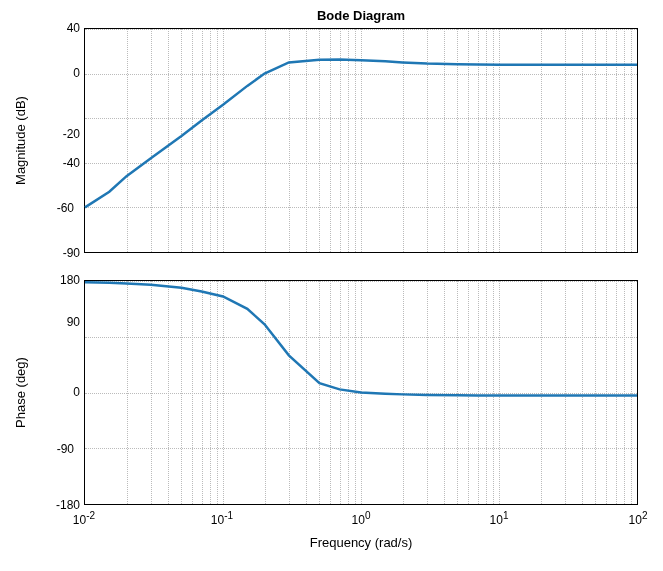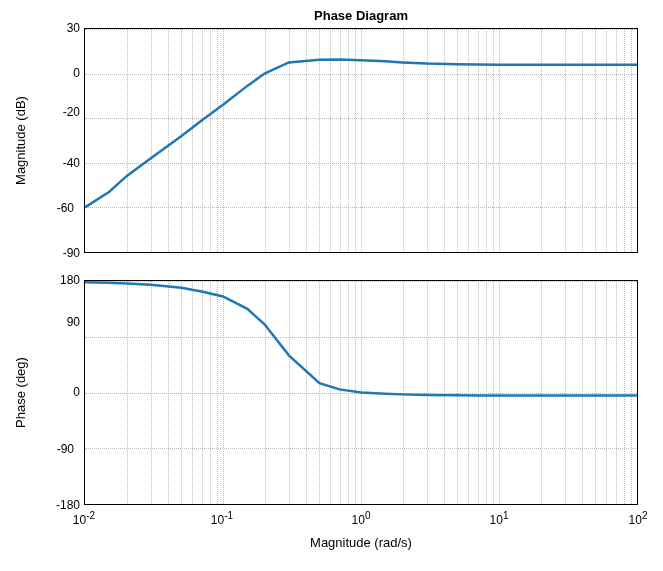--- a/index.html
+++ b/index.html
@@ -11,21 +11,21 @@
 .tick-label-y { position: absolute; font-size: 12px; text-align: right; transform: translateY(-50%); }
 .axis-label-y { position: absolute; font-size: 13px; transform: rotate(-90deg); transform-origin: center; text-align: center; }
 .axis-label-x { position: absolute; font-size: 13px; text-align: center; }
 .title { position: absolute; font-size: 13px; font-weight: bold; text-align: center; }
 svg.curve { position: absolute; top: 0; left: 0; width: 100%; height: 100%; overflow: visible; }
 svg.curve path { fill: none; stroke: #1f77b4; stroke-width: 2.5; }
 </style>
 </head>
 <body>
 
-<div class="title" style="left: 84px; top: 8px; width: 554px;">Phase Diagram</div>
+<div class="title" style="left: 84px; top: 8px; width: 554px;">Bode Diagram</div>
 
 <div class="plot-area" style="left: 84px; top: 28px; width: 554px; height: 225px;">
 
   <div class="grid-line-h" style="top: 0%;"></div>
   <div class="grid-line-h" style="top: 20%;"></div>
   <div class="grid-line-h" style="top: 40%;"></div>
   <div class="grid-line-h" style="top: 60%;"></div>
   <div class="grid-line-h" style="top: 80%;"></div>
 
   <div class="grid-line-v" style="left: 25%;"></div>
@@ -65,23 +65,23 @@
     <div class="grid-line-v" style="left: 92.474%;"></div>
     <div class="grid-line-v" style="left: 94.455%;"></div>
     <div class="grid-line-v" style="left: 96.129%;"></div>
     <div class="grid-line-v" style="left: 97.577%;"></div>
     <div class="grid-line-v" style="left: 98.856%;"></div>
   <svg class="curve" viewBox="0 0 554 225" preserveAspectRatio="none">
     <path id="magPath" d="M0.00 180.00 L24.39 164.25 L41.69 148.50 L66.08 130.50 L96.81 108.00 L117.05 92.25 L138.50 76.50 L162.89 57.38 L180.19 45.00 L204.58 33.75 L235.31 31.05 L255.55 30.83 L277.00 31.50 L301.39 32.63 L318.69 33.75 L343.08 34.88 L373.81 35.55 L394.05 35.78 L415.50 36.00 L439.89 36.00 L457.19 36.00 L481.58 36.00 L512.31 36.00 L532.55 36.00 L554.00 36.00 "></path>
   </svg>
 </div>
 
-<div class="tick-label-y" style="left: 50px; top: 28px; width: 30px;">30</div>
+<div class="tick-label-y" style="left: 50px; top: 28px; width: 30px;">40</div>
 <div class="tick-label-y" style="left: 50px; top: 73px; width: 30px;">0</div>
-<div class="tick-label-y" style="left: 50px; top: 112px; width: 30px;">-20</div>
+<div class="tick-label-y" style="left: 50px; top: 134px; width: 30px;">-20</div>
 <div class="tick-label-y" style="left: 50px; top: 163px; width: 30px;">-40</div>
 <div class="tick-label-y" style="left: 44px; top: 208px; width: 30px;">-60</div>
 <div class="tick-label-y" style="left: 50px; top: 253px; width: 30px;">-90</div>
 
 <div class="axis-label-y" style="left: -40px; top: 133px; width: 120px;">Magnitude (dB)</div>
 
 <div class="plot-area" style="left: 84px; top: 280px; width: 554px; height: 225px;">
   <div class="grid-line-h" style="top: 0%;"></div>
   <div class="grid-line-h" style="top: 25%;"></div>
   <div class="grid-line-h" style="top: 50%;"></div>
@@ -133,13 +133,13 @@
 <div class="tick-label-y" style="left: 46px; top: 505px; width: 34px;">-180</div>
 
 <div class="axis-label-y" style="left: -40px; top: 385px; width: 120px;">Phase (deg)</div>
 
 <div class="tick-label-x" style="left: 84px; top: 510px;"><span>10</span><sup>-2</sup></div>
 <div class="tick-label-x" style="left: 222px; top: 510px;"><span>10</span><sup>-1</sup></div>
 <div class="tick-label-x" style="left: 361px; top: 510px;"><span>10</span><sup>0</sup></div>
 <div class="tick-label-x" style="left: 499px; top: 510px;"><span>10</span><sup>1</sup></div>
 <div class="tick-label-x" style="left: 638px; top: 510px;"><span>10</span><sup>2</sup></div>
 
-<div class="axis-label-x" style="left: 84px; top: 535px; width: 554px;">Magnitude  (rad/s)</div>
+<div class="axis-label-x" style="left: 84px; top: 535px; width: 554px;">Frequency  (rad/s)</div>
 
 </body></html>

